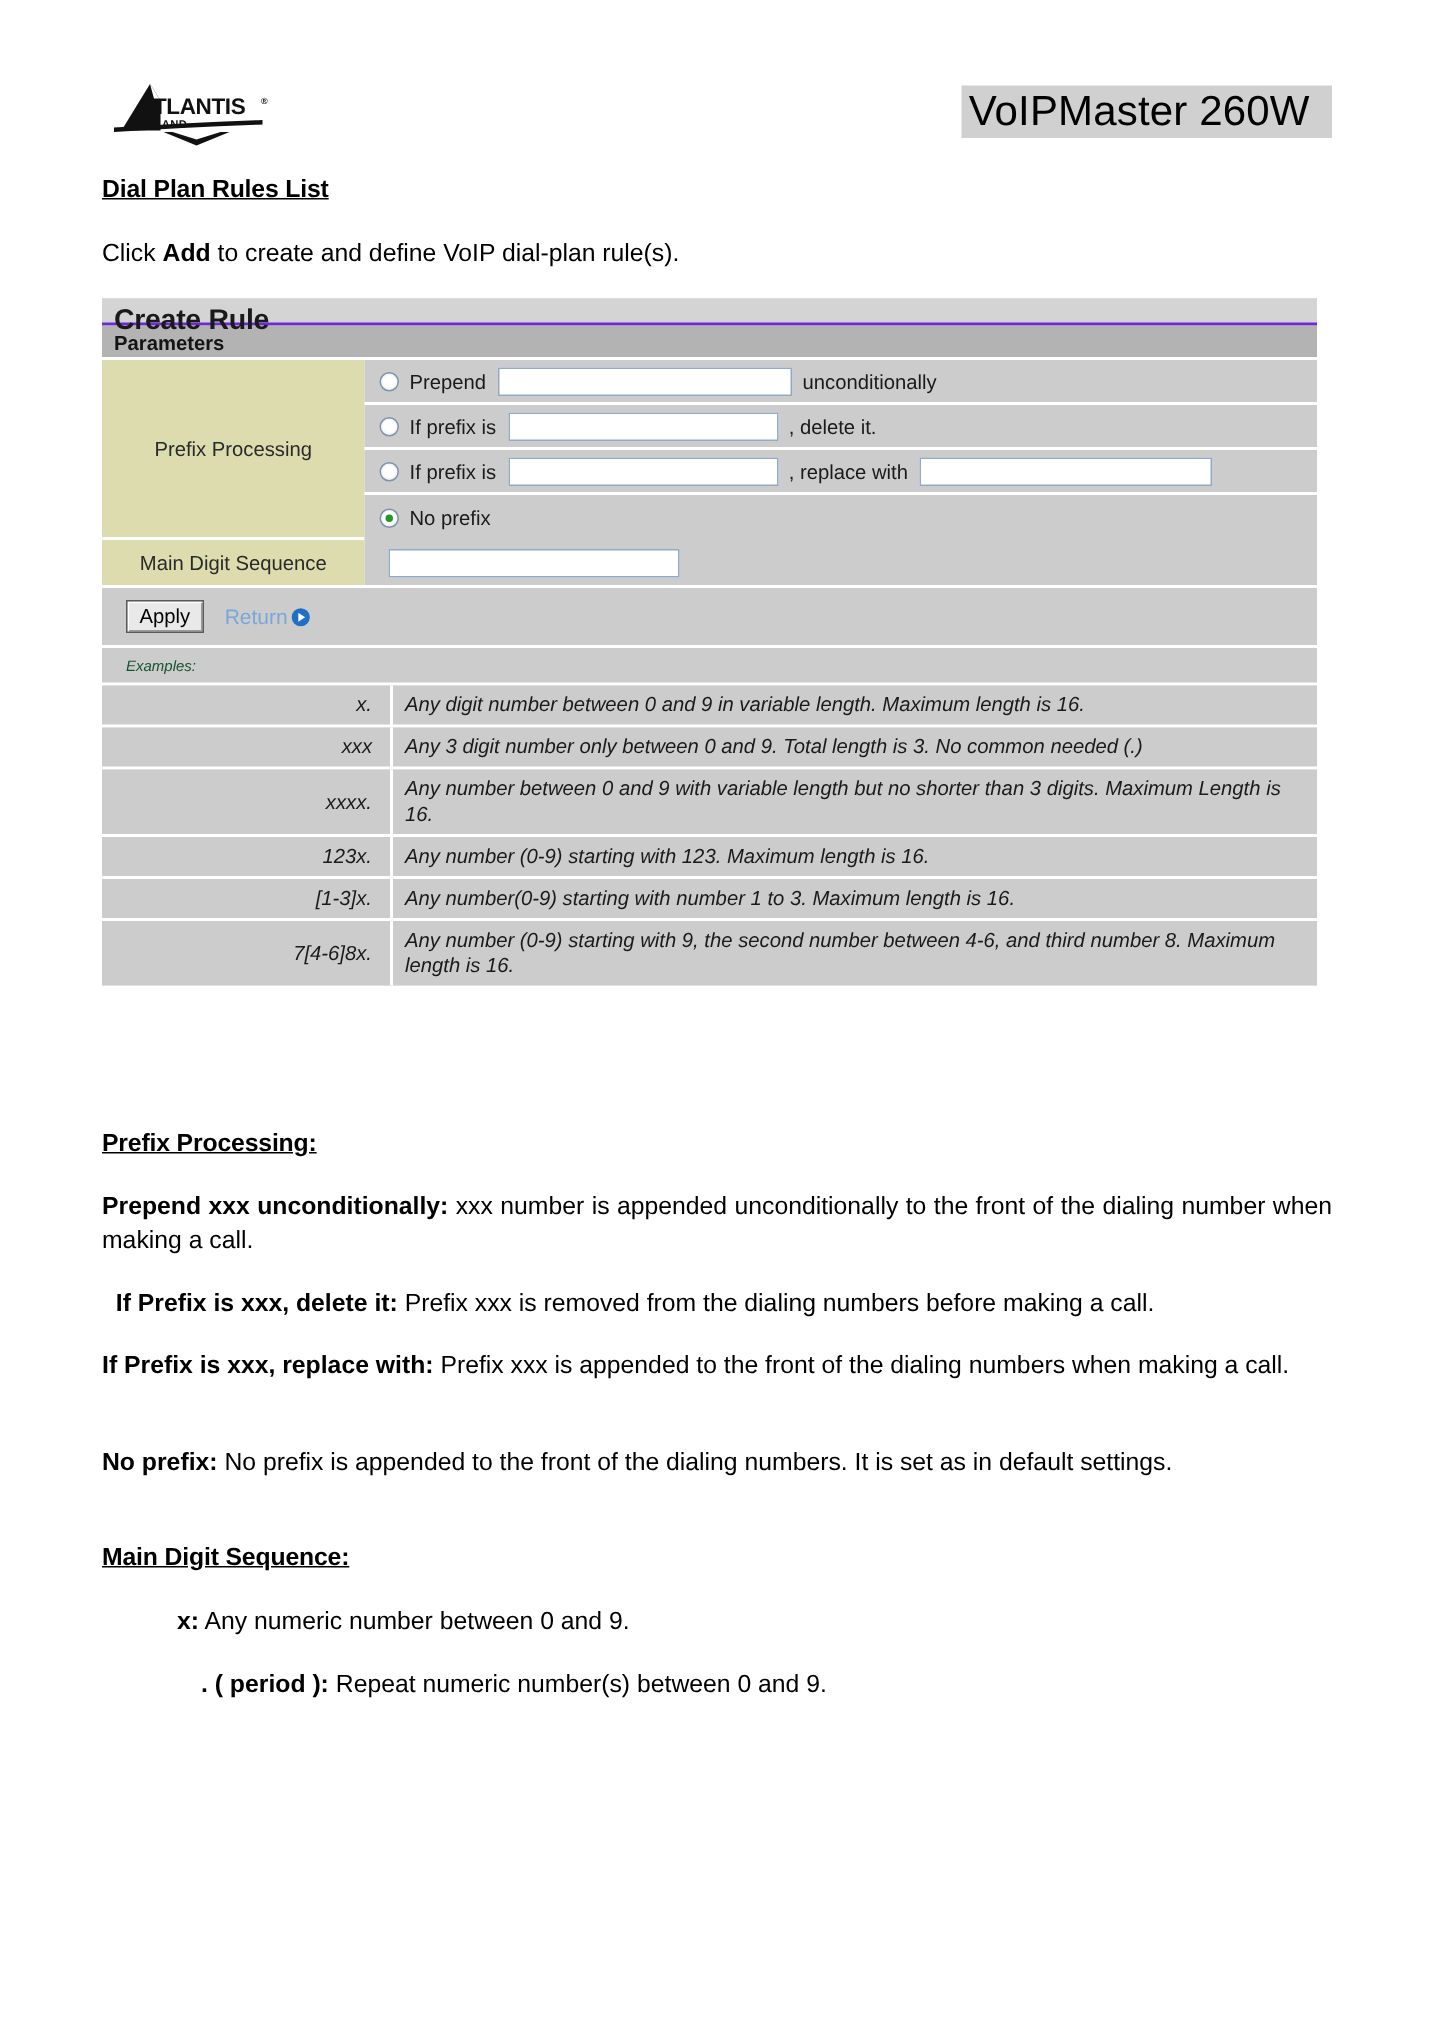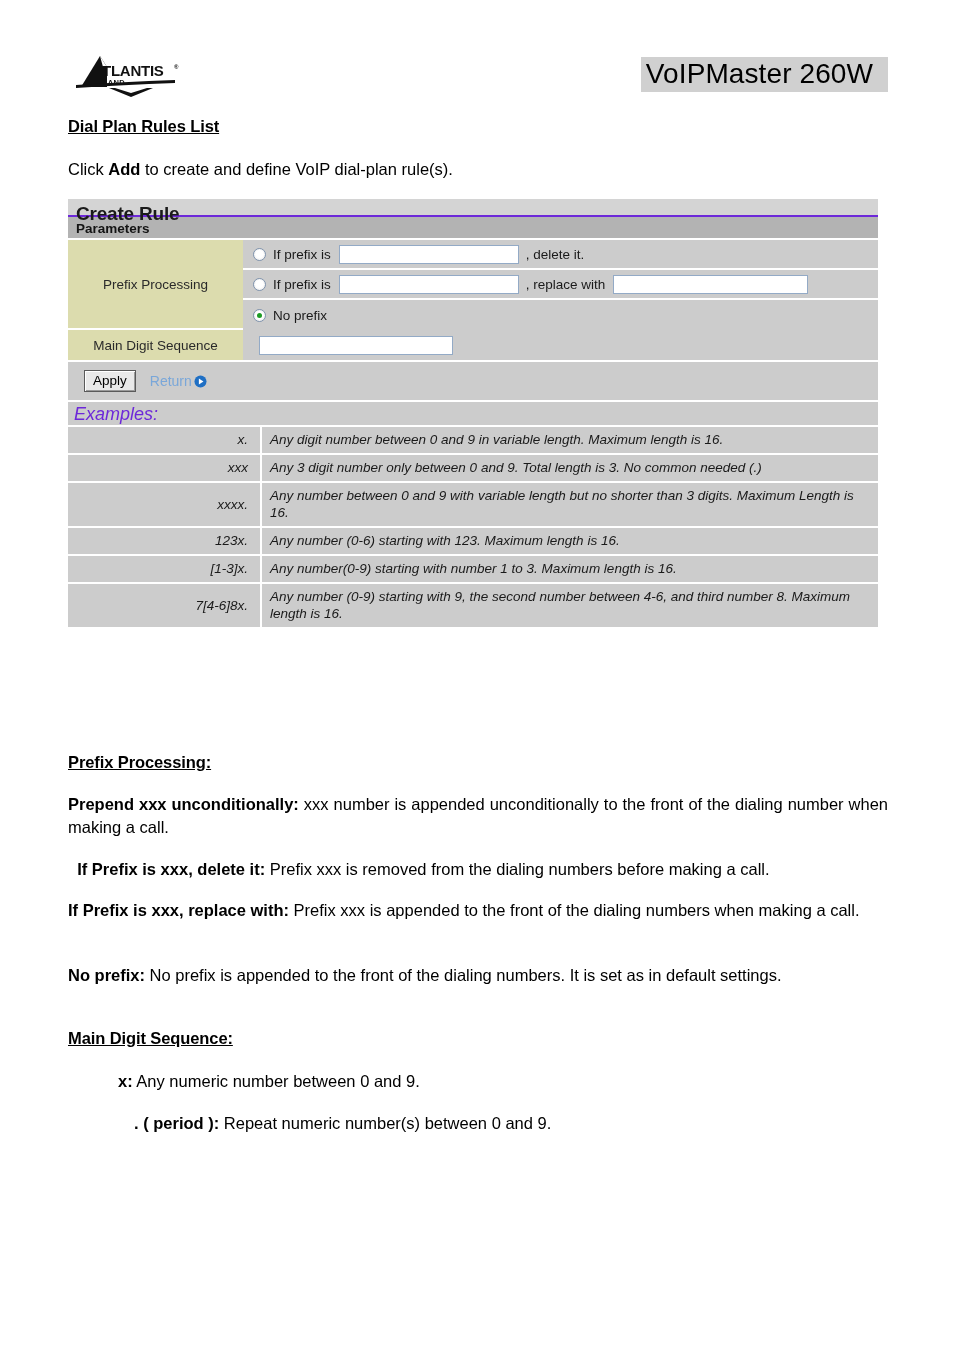--- a/index.html
+++ b/index.html
@@ -223,24 +223,24 @@
   .return-arrow {
     width: 13px; height: 13px;
     margin-left: 2px;
     display: inline-block;
   }
 
   .examples-caption {
     height: 25px;
     line-height: 25px;
     background: #cccccc;
-    font-size: 18px;
+    font-size: 10px;
     font-style: italic;
-    padding-left: 6px;
-    color: #6d28d9;
+    padding-left: 16px;
+    color: #14532d;
     box-sizing: border-box;
     border-bottom: 2px solid #ffffff;
   }
   table.examples {
     width: 100%;
     border-collapse: separate;
     border-spacing: 0;
     background: #ffffff;
   }
   table.examples td {
@@ -300,20 +300,26 @@
   <div class="panel">
 
     <div class="panel-title">Create Rule</div>
     <div class="panel-subtitle">Parameters</div>
 
     <div class="form-area">
       <div class="label-col">Prefix Processing</div>
 
       <div class="rows-col">
 
+        <div class="frow">
+          <span class="radio"></span>
+          <span class="rlabel">Prepend</span>
+          <input class="tinput w-prepend" type="text" value="" style="">
+          <span class="rsuffix">unconditionally</span>
+        </div>
 
         <div class="frow">
           <span class="radio"></span>
           <span class="rlabel">If prefix is</span>
           <input class="tinput w-delete" type="text" value="" style="">
           <span class="rsuffix">, delete it.</span>
         </div>
 
         <div class="frow">
           <span class="radio"></span>
@@ -362,21 +368,21 @@
         <tr>
           <td class="pat">xxx</td>
           <td class="desc">Any 3 digit number only between 0 and 9. Total length is 3. No common needed (.)</td>
         </tr>
         <tr>
           <td class="pat">xxxx.</td>
           <td class="desc">Any number between 0 and 9 with variable length but no shorter than 3 digits. Maximum Length is 16.</td>
         </tr>
         <tr>
           <td class="pat">123x.</td>
-          <td class="desc">Any number (0-6) starting with 123. Maximum length is 16.</td>
+          <td class="desc">Any number (0-9) starting with 123. Maximum length is 16.</td>
         </tr>
         <tr>
           <td class="pat">[1-3]x.</td>
           <td class="desc">Any number(0-9) starting with number 1 to 3. Maximum length is 16.</td>
         </tr>
         <tr>
           <td class="pat">7[4-6]8x.</td>
           <td class="desc">Any number (0-9) starting with 9, the second number between 4-6, and third number 8. Maximum length is 16.</td>
         </tr>
       </tbody>

